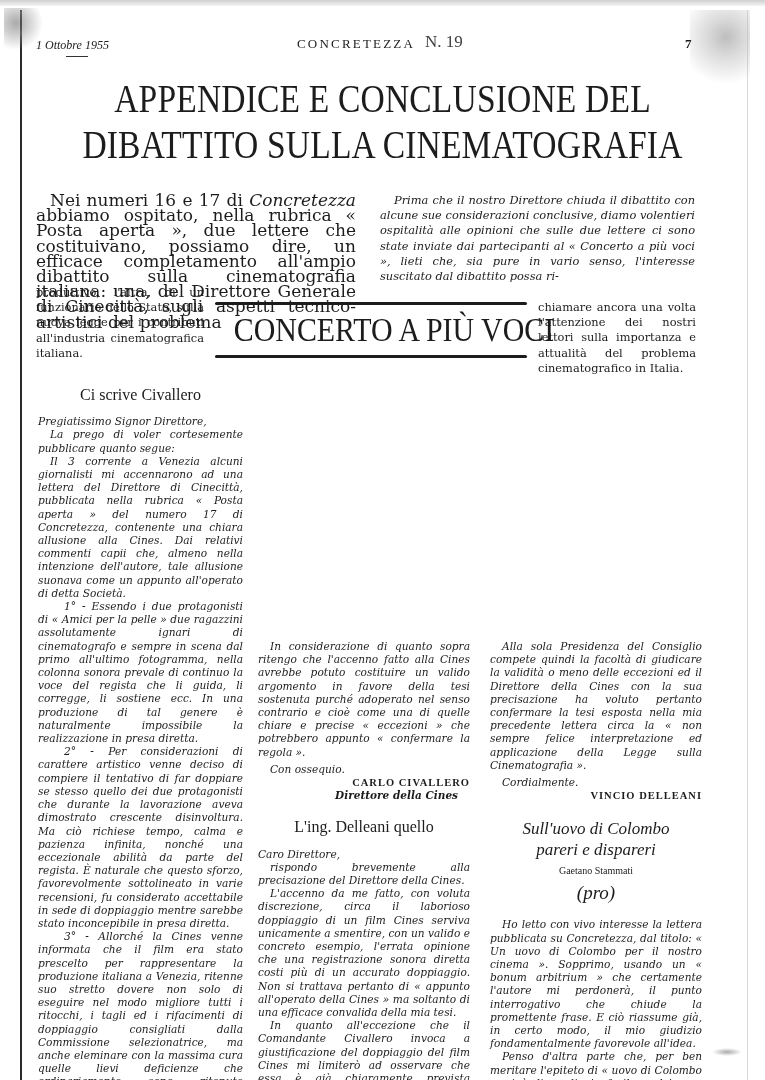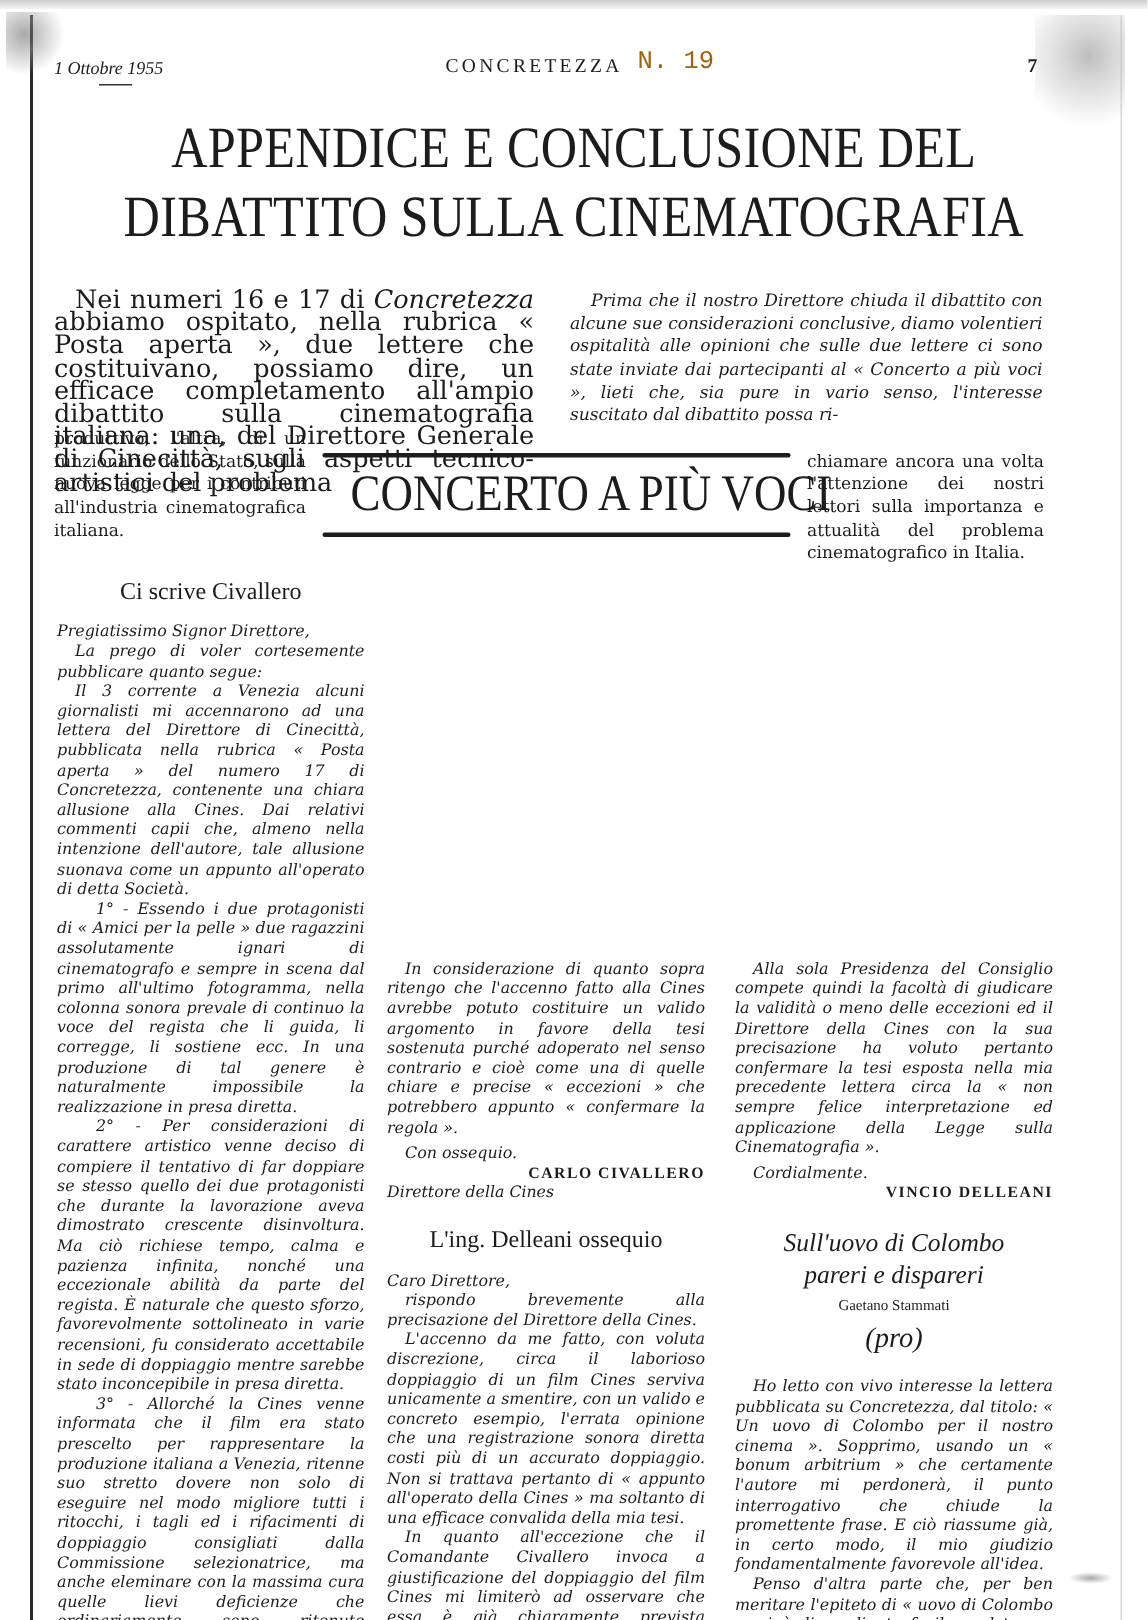--- a/index.html
+++ b/index.html
@@ -13,21 +13,21 @@
     .page-edge-right { position: absolute; left: 747px; top: 10px; width: 1px; height: 1070px; background: #d8d8d8; }
     .speckle-tl { position: absolute; left: 4px; top: 8px; width: 40px; height: 50px;
       background: radial-gradient(circle at 30% 30%, #555 0, #999 25%, transparent 60%); opacity: 0.5; }
     .speckle-tr { position: absolute; left: 690px; top: 10px; width: 60px; height: 90px;
       background: radial-gradient(circle at 60% 30%, #888 0, #bbb 25%, transparent 65%); opacity: 0.55; }
 
     .running-head { position: absolute; top: 32px; left: 0; width: 765px; height: 20px; }
     .rh-date { position: absolute; left: 36px; top: 6px; font-family: "Liberation Serif", serif; font-style: italic; font-size: 12px; }
     .rh-date-underline { position: absolute; left: 66px; top: 24px; width: 22px; height: 1px; background: #333; }
     .rh-title { position: absolute; left: 297px; top: 4px; font-family: "Liberation Serif", serif; font-size: 13px; letter-spacing: 2.2px; }
-    .rh-handnote { position: absolute; left: 425px; top: 0px; font-family: Liberation Mono, monospace; font-size: 17px; color: #a16207; }
+    .rh-handnote { position: absolute; left: 425px; top: 0px; font-family: Liberation Serif, serif; font-size: 17px; color: #404040; }
     .rh-page { position: absolute; left: 685px; top: 4px; font-family: "Liberation Serif", serif; font-weight: bold; font-size: 13px; }
 
     .main-title { position: absolute; left: 0; top: 76px; width: 765px; text-align: center;
       font-family: "Liberation Serif", serif; font-size: 39px; line-height: 46px; letter-spacing: 0.2px; transform: scaleX(0.86); transform-origin: center top; }
 
     .intro-left { position: absolute; left: 36px; top: 193px; width: 320px; font-family: "DejaVu Serif", serif; font-size: 17px; line-height: 15.2px; text-align: justify; }
     .intro-right { position: absolute; left: 380px; top: 193px; width: 315px; font-family: "DejaVu Serif", serif; font-size: 11.4px; line-height: 15.2px; text-align: justify; font-style: italic; }
     .intro-left-narrow { position: absolute; left: 36px; top: 285px; width: 168px; font-size: 11.4px; line-height: 15.2px; text-align: justify; }
     .intro-right-narrow { position: absolute; left: 538px; top: 300px; width: 158px; font-size: 11.4px; line-height: 15.2px; text-align: justify; }
     .intro-p { margin: 0; text-indent: 14px; }
@@ -41,21 +41,21 @@
     .col { position: absolute; font-family: "DejaVu Serif", serif; font-style: italic; font-size: 10.6px; line-height: 13.2px; text-align: justify; }
     .col-1 { left: 38px; top: 388px; width: 205px; }
     .col-2 { left: 258px; top: 388px; width: 212px; }
     .col-3 { left: 490px; top: 388px; width: 212px; }
     .col p { margin: 0; text-indent: 12px; }
     .col p.no-indent { text-indent: 0; }
     .col p.point { text-indent: 26px; }
 
     .section-title { font-family: "Liberation Serif", serif; font-style: normal; font-size: 16px; text-align: center; margin: 0 0 14px 0; text-indent: 0 !important; }
     .signature { font-family: "Liberation Serif", serif; font-style: normal; font-weight: bold; font-size: 10.5px; letter-spacing: 1px; text-align: right; margin-top: 4px; text-indent: 0 !important; }
-    .sig-role { text-align: left; font-size: 10.5px; text-indent: 0 !important; padding-right: 12px; }
+    .sig-role { text-align: right; font-size: 10.5px; text-indent: 0 !important; padding-right: 12px; font-weight: bold; }
     .closing { margin-top: 4px !important; }
 
     .stammati-head { text-align: center; font-style: normal; margin: 16px 0 14px 0; }
     .stammati-t1, .stammati-t2 { font-family: "Liberation Serif", serif; font-style: italic; font-size: 17px; line-height: 21px; }
     .stammati-author { font-family: "Liberation Serif", serif; font-size: 10px; line-height: 22px; }
     .stammati-pro { font-family: "Liberation Serif", serif; font-style: italic; font-size: 19px; line-height: 22px; }
 
     .speckle-br { position: absolute; left: 712px; top: 1048px; width: 30px; height: 8px; background: radial-gradient(#aaa, transparent 70%); }
   </style>
 </head>
@@ -107,21 +107,21 @@
   <p class="point">1° - Essendo i due protagonisti di « Amici per la pelle » due ragazzini assolutamente ignari di cinematografo e sempre in scena dal primo all'ultimo fotogramma, nella colonna sonora prevale di continuo la voce del regista che li guida, li corregge, li sostiene ecc. In una produzione di tal genere è naturalmente impossibile la realizzazione in presa diretta.</p>
   <p class="point">2° - Per considerazioni di carattere artistico venne deciso di compiere il tentativo di far doppiare se stesso quello dei due protagonisti che durante la lavorazione aveva dimostrato crescente disinvoltura. Ma ciò richiese tempo, calma e pazienza infinita, nonché una eccezionale abilità da parte del regista. È naturale che questo sforzo, favorevolmente sottolineato in varie recensioni, fu considerato accettabile in sede di doppiaggio mentre sarebbe stato inconcepibile in presa diretta.</p>
   <p class="point">3° - Allorché la Cines venne informata che il film era stato prescelto per rappresentare la produzione italiana a Venezia, ritenne suo stretto dovere non solo di eseguire nel modo migliore tutti i ritocchi, i tagli ed i rifacimenti di doppiaggio consigliati dalla Commissione selezionatrice, ma anche eleminare con la massima cura quelle lievi deficienze che ordinariamente sono ritenute accettabili.</p>
 </section>
 
 <section class="col col-2" style="top:640px;">
   <p>In considerazione di quanto sopra ritengo che l'accenno fatto alla Cines avrebbe potuto costituire un valido argomento in favore della tesi sostenuta purché adoperato nel senso contrario e cioè come una di quelle chiare e precise « eccezioni » che potrebbero appunto « confermare la regola ».</p>
   <p class="closing">Con ossequio.</p>
   <p class="signature">CARLO CIVALLERO</p>
   <p class="sig-role">Direttore della Cines</p>
-  <h2 class="section-title" style="font-weight:normal;margin-top:18px;">L'ing. Delleani ossequio</h2>
+  <h2 class="section-title" style="font-weight:normal;margin-top:18px;">L'ing. Delleani quello</h2>
   <p class="no-indent">Caro Direttore,</p>
   <p>rispondo brevemente alla precisazione del Direttore della Cines.</p>
   <p>L'accenno da me fatto, con voluta discrezione, circa il laborioso doppiaggio di un film Cines serviva unicamente a smentire, con un valido e concreto esempio, l'errata opinione che una registrazione sonora diretta costi più di un accurato doppiaggio. Non si trattava pertanto di « appunto all'operato della Cines » ma soltanto di una efficace convalida della mia tesi.</p>
   <p>In quanto all'eccezione che il Comandante Civallero invoca a giustificazione del doppiaggio del film Cines mi limiterò ad osservare che essa è già chiaramente prevista nell'art. 10 della Legge sulla Cinematografia:</p>
 
 </section>
 
 <section class="col col-3" style="top:640px;">
   <p>Alla sola Presidenza del Consiglio compete quindi la facoltà di giudicare la validità o meno delle eccezioni ed il Direttore della Cines con la sua precisazione ha voluto pertanto confermare la tesi esposta nella mia precedente lettera circa la « non sempre felice interpretazione ed applicazione della Legge sulla Cinematografia ».</p>
   <p class="closing">Cordialmente.</p>

